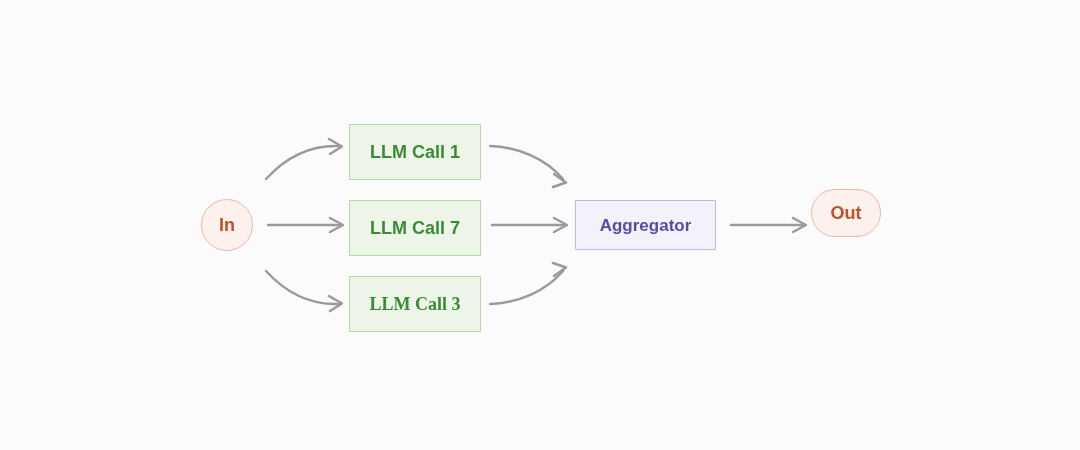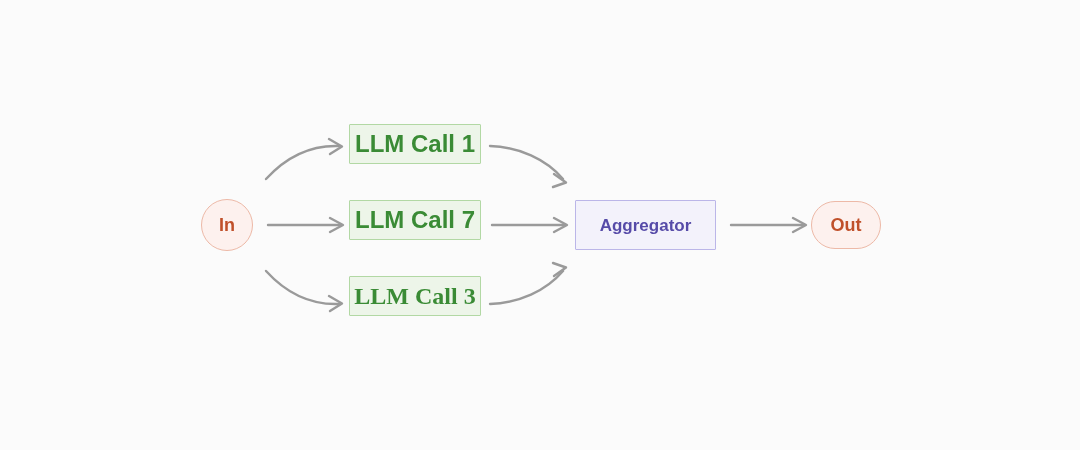--- a/index.html
+++ b/index.html
@@ -51,34 +51,34 @@
   }
   #node-in {
     left: 201px;
     top: 199px;
     width: 52px;
     height: 52px;
     border-radius: 50%;
   }
   #node-out {
     left: 811px;
-    top: 201px;
+    top: 189px;
     width: 70px;
     height: 48px;
     border-radius: 24px / 24px;
   }
   
   .node-process {
     left: 349px;
     width: 132px;
-    height: 40px;
+    height: 56px;
     background: #edf5e9;
     border: 1.4px solid #b2d8a4;
     color: #3a8b35;
-    font-size: 24px;
+    font-size: 18px;
     font-weight: bold;
     border-radius: 1px;
   }
   #node-llm-call-1 { top: 124px; }
   #node-llm-call-2 { top: 200px; }
   #node-llm-call-3 { top: 276px; font-family: Liberation Serif, serif; }
   
   #node-aggregator {
     left: 575px;
     top: 200px;

